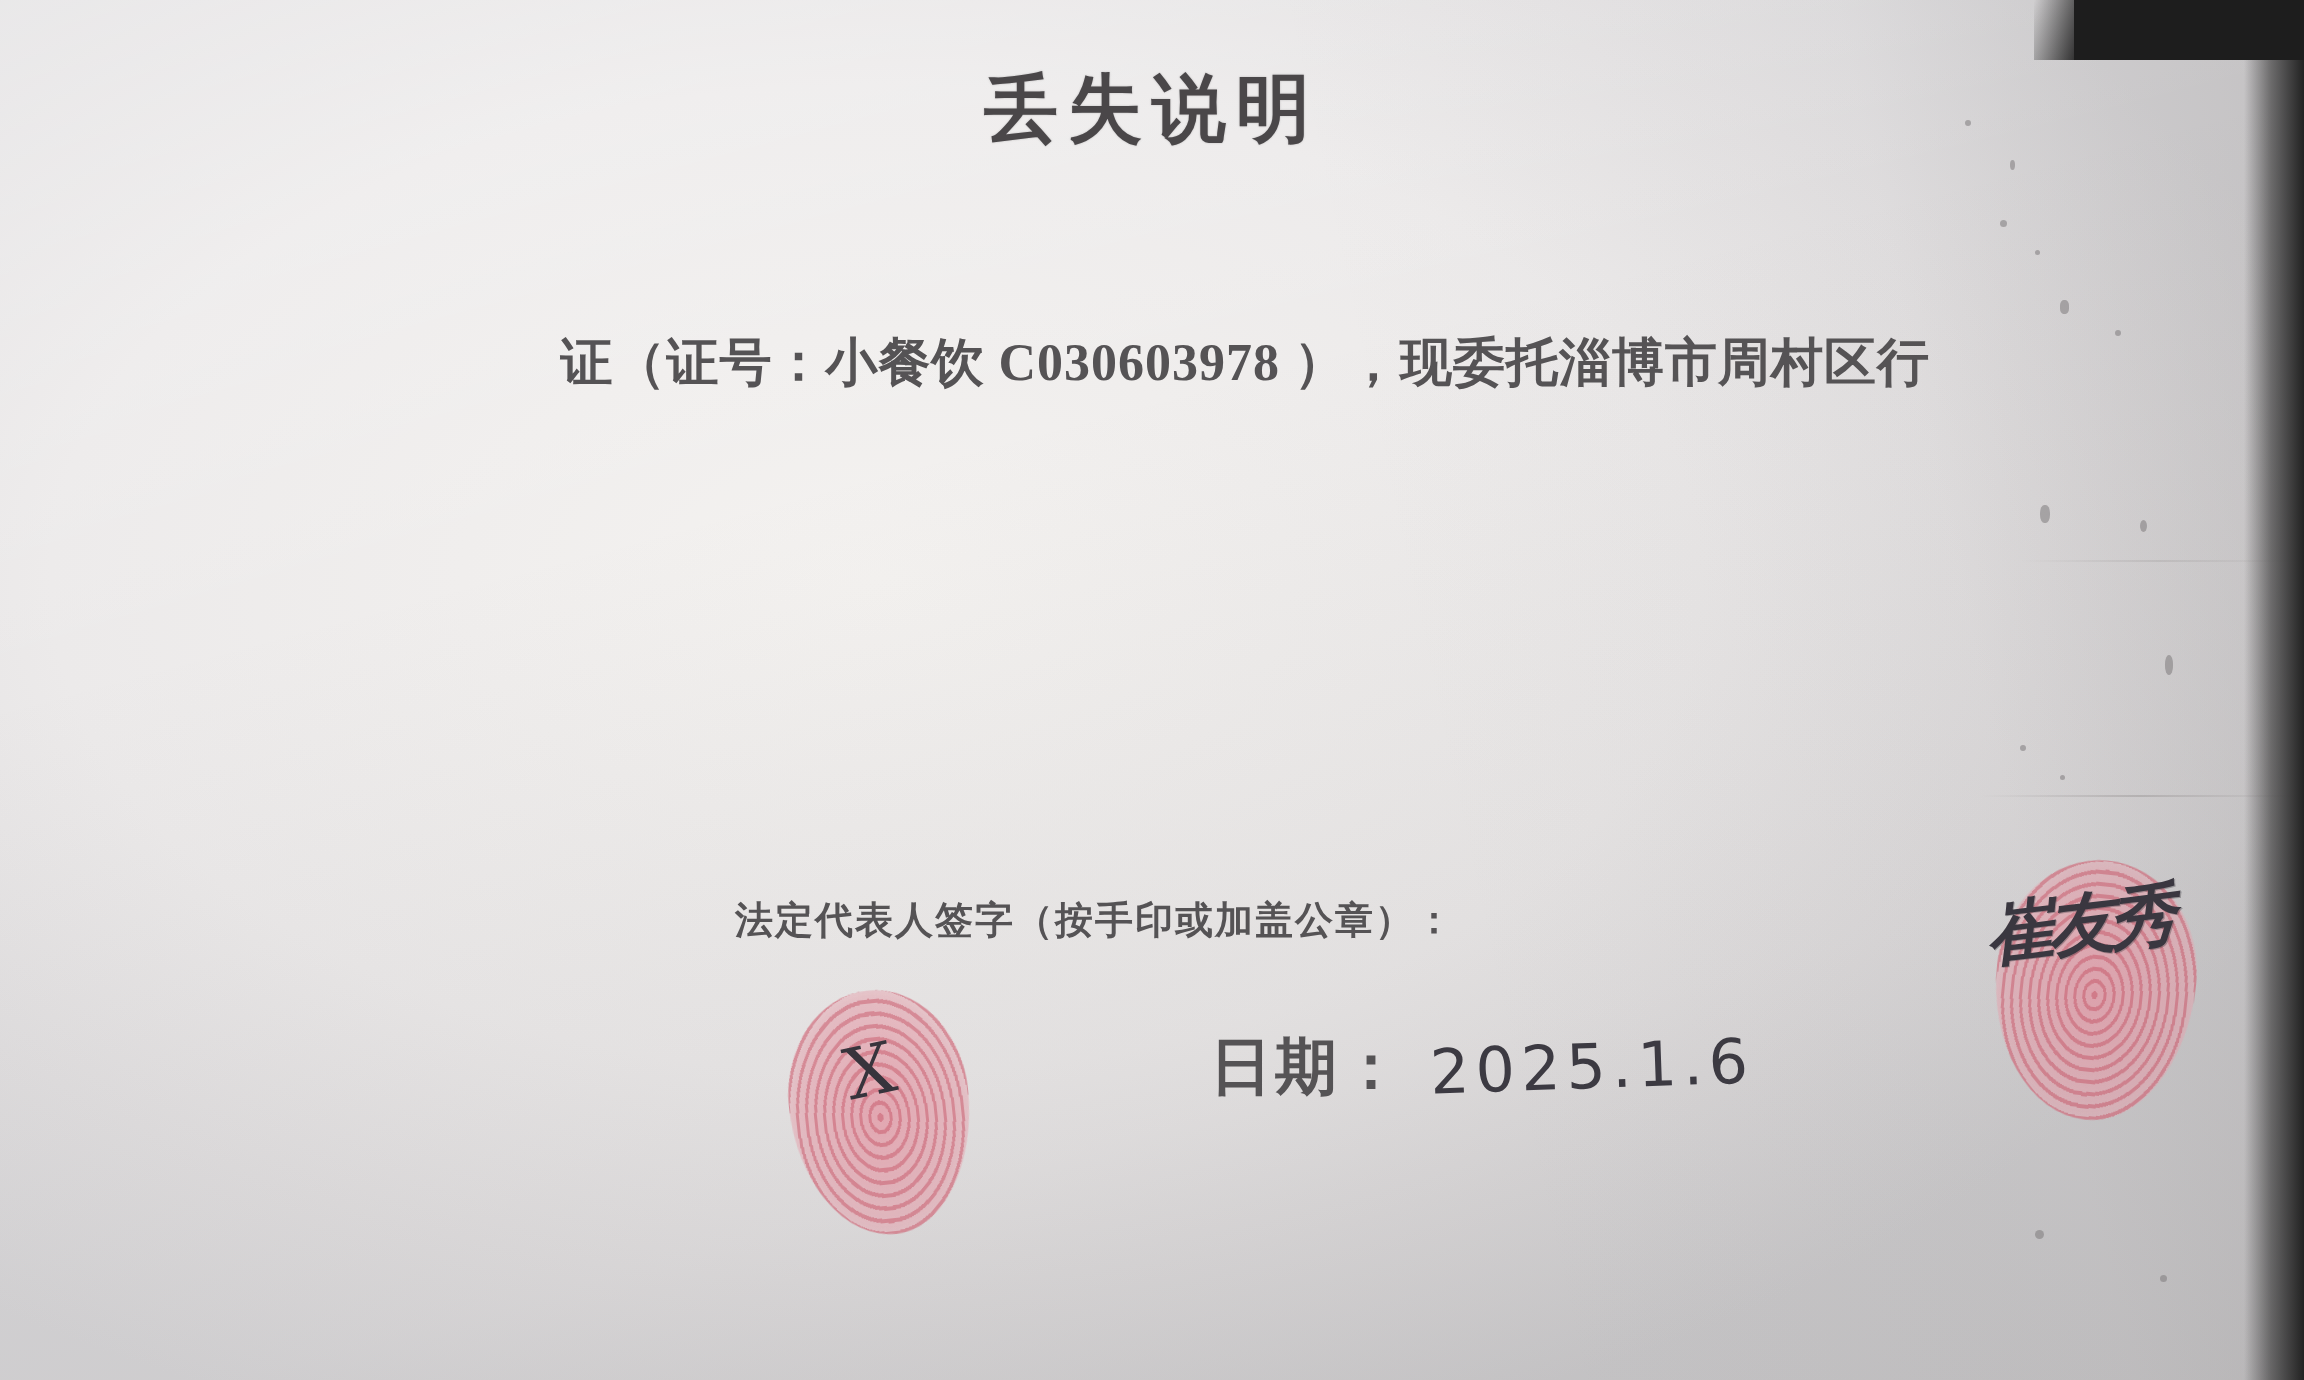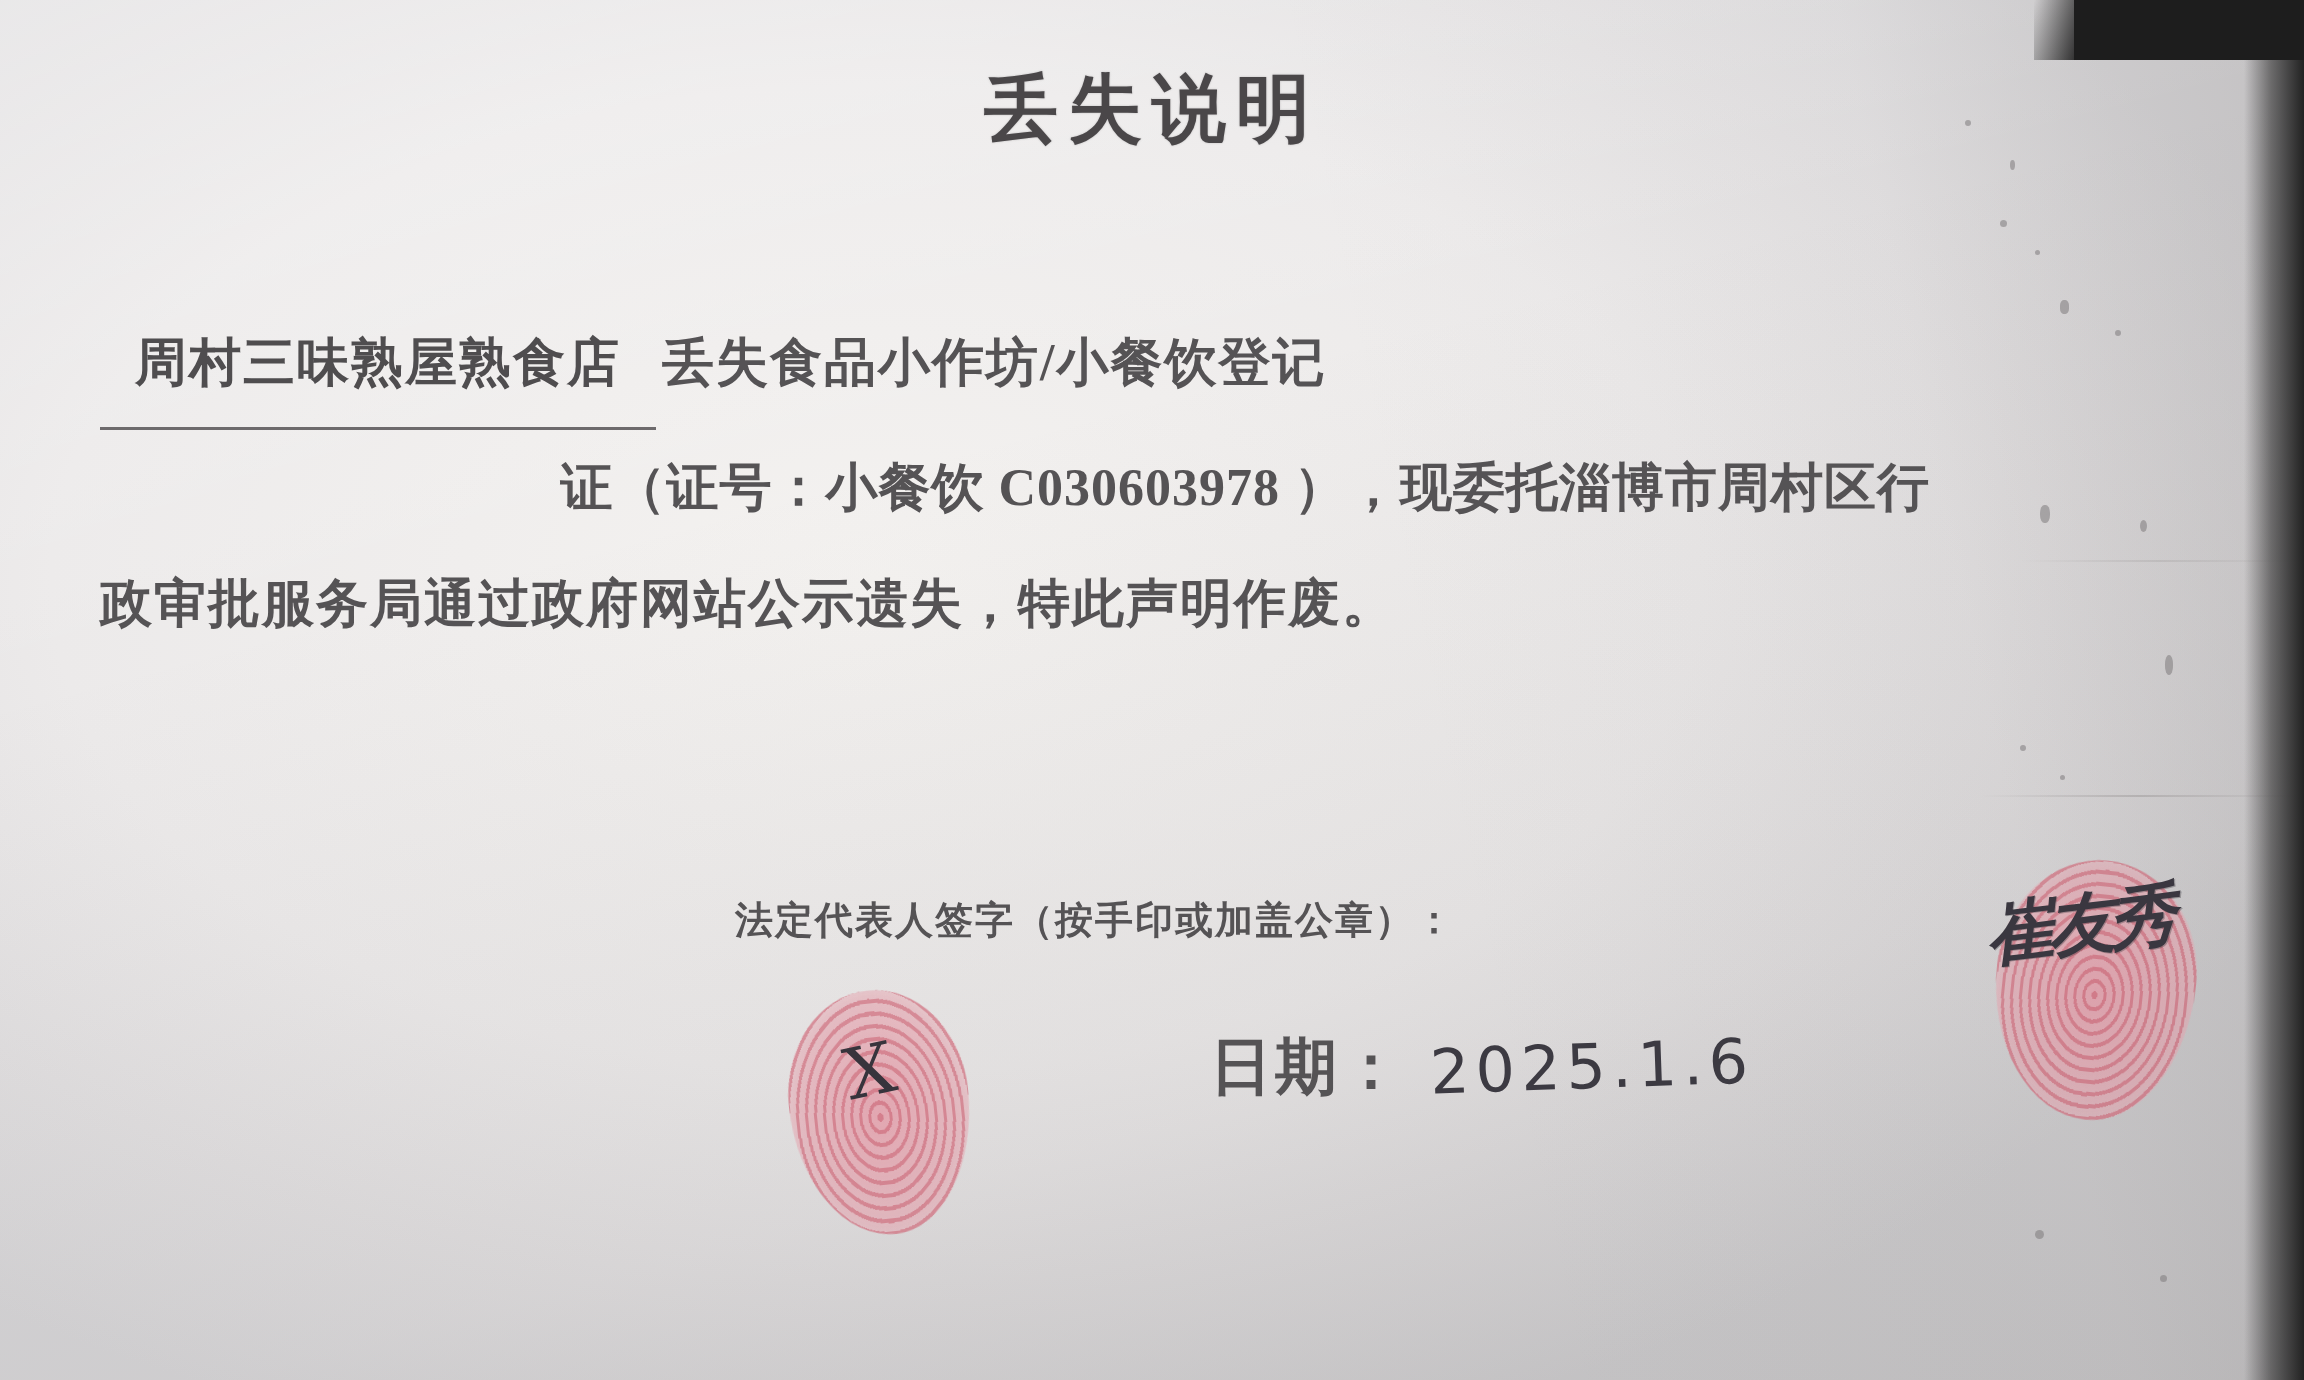--- a/index.html
+++ b/index.html
@@ -265,25 +265,21 @@
   <div class="speck" style="left:2035px; top:1230px; width:9px; height:9px;"></div>
   <div class="speck" style="left:2160px; top:1275px; width:7px; height:7px;"></div>
   <div class="speck" style="left:1965px; top:120px; width:6px; height:6px;"></div>
   <div class="speck" style="left:2010px; top:160px; width:5px; height:10px;"></div>
 
   <div class="content">
 
     <div class="doc-title">丢失说明</div>
 
     <div class="body-block">
-      <div class="body-line">
-        <span class="fill-name">周村三味熟屋熟食店</span><span>丢失食品小作坊/小餐饮登记</span>
-      </div>
       <div class="body-line cert-no">证（证号：小餐饮 C030603978 ），现委托淄博市周村区行</div>
-      <div class="body-line">政审批服务局通过政府网站公示遗失，特此声明作废。</div>
     </div>
 
     <div class="sign-row">法定代表人签字（按手印或加盖公章）：</div>
 
     <div class="date-row">日期：</div>
 
   </div>
 
   <div class="thumbprint" id="thumbprint-left"></div>
   <div class="print-mark" style="left:845px; top:1030px;">X</div>

